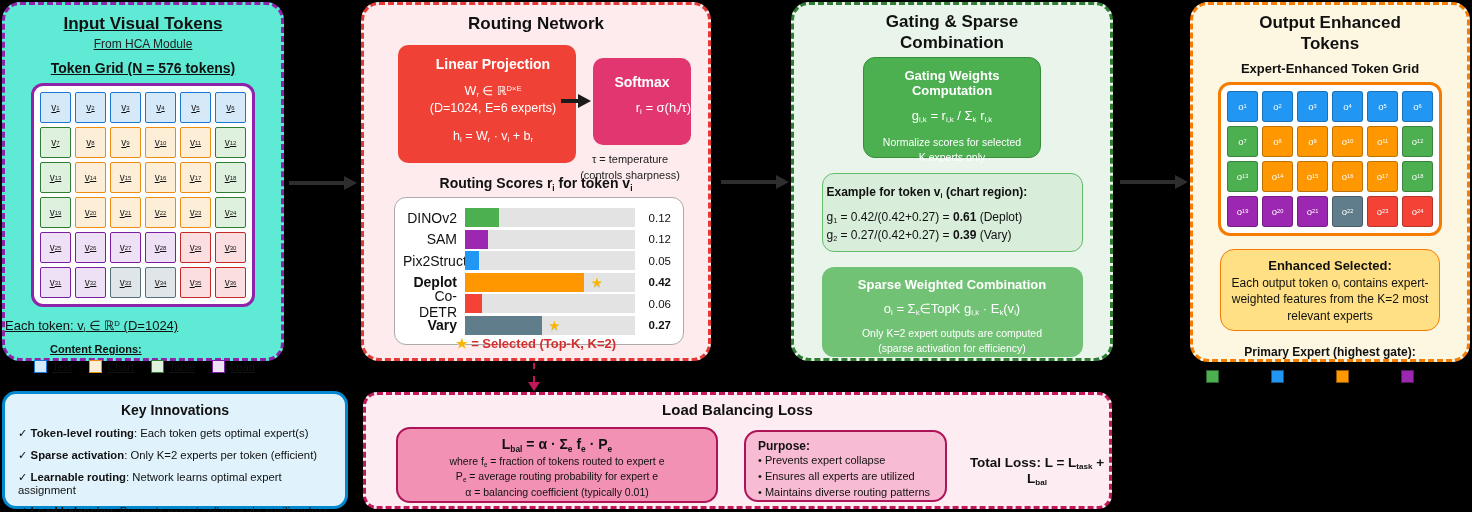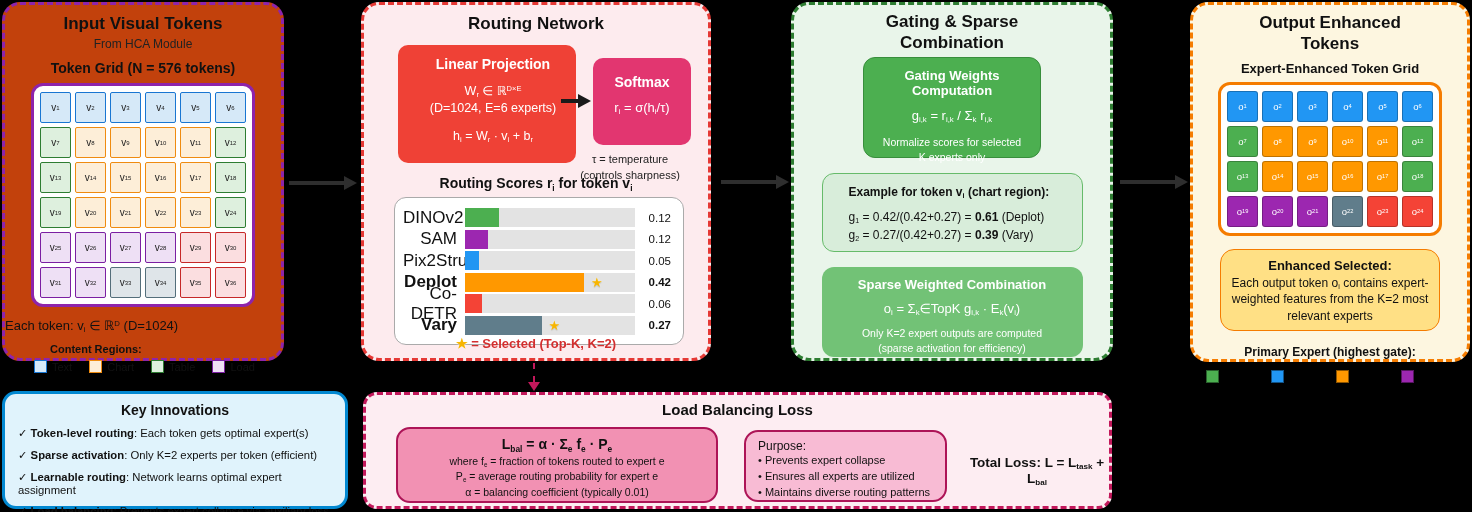--- a/index.html
+++ b/index.html
@@ -6,62 +6,62 @@
   html,body { background:#000; }
   body { width:1472px; height:512px; position:relative; font-family:"Liberation Sans", sans-serif; color:#111; overflow:hidden; }
   .canvas { position:absolute; inset:0; }
   sub { font-size:.6em; vertical-align:-0.3em; }
   sup { font-size:.6em; vertical-align:0.5em; }
   .panel { position:absolute; border-radius:18px; }
   .p-title { text-align:center; font-size:17px; font-weight:bold; color:#111; }
   .b { font-weight:bold; }
 
   
-  .p-input { left:2px; top:2px; width:282px; height:359px; background:#c2410c; border:3px dashed #8e24aa; }
+  .p-input { left:2px; top:2px; width:282px; height:359px; background:#5eead4; border:3px dashed #8e24aa;text-decoration:underline; }
   .p-input .p-title { margin-top:9px; }
   .p-sub { text-align:center; font-size:12px; margin-top:3px; color:#222; }
   .grid-title { text-align:center; font-size:14px; font-weight:bold; margin-top:9px; }
   .token-grid { margin:7px auto 0; width:224px; background:#fff; border:3px solid #8e24aa; border-radius:12px; padding:6px; display:grid; grid-template-columns:repeat(6,31px); gap:4px; }
   .in-cell { height:31px; border:1.5px solid; border-radius:2px; display:flex; align-items:center; justify-content:center; font-size:10px; color:#222; }
   .token-note { font-size:13px; margin-top:11px; }
   .legend-title { font-size:11px; font-weight:bold; margin:9px 0 0 45px; }
   .legend-row { display:flex; gap:17px; margin:5px 0 0 29px; }
   .legend-item { display:flex; align-items:center; gap:5px; font-size:11px; }
   .legend-swatch { width:13px; height:13px; border:1.5px solid; display:inline-block; background:#fff; }
 
   
   .p-routing { left:361px; top:2px; width:350px; height:359px; background:#fdebee; border:3px dashed #e53935; }
   .p-routing .p-title { margin-top:9px; }
   .rbox { position:absolute; border-radius:10px; color:#fff; text-align:center; }
   .linear-box { left:34px; top:40px; width:178px; height:118px; background:#ef4136; padding-top:11px;padding-left:12px; }
   .rbox-title { font-size:14px; font-weight:bold; }
   .rbox-line { font-size:12.5px; margin-top:11px; line-height:1.35; }
   .softmax-box { left:229px; top:53px; width:98px; height:87px; background:#e23670; padding-top:16px; }
-  .softmax-box .rbox-line { margin-top:9px; font-size:13px; }
+  .softmax-box .rbox-line { margin-top:9px; font-size:13px;text-align:right; }
   .tau-note { position:absolute; left:166px; top:147px; width:200px; text-align:center; font-size:11px; line-height:1.45; color:#222; }
   .chart-title { position:absolute; top:170px; left:0; width:100%; text-align:center; font-size:14px; font-weight:bold; }
   .chart-box { position:absolute; left:30px; top:192px; width:290px; height:148px; background:#fff; border:1.5px solid #aaa; border-radius:12px; padding:10px 12px 8px 8px; }
   .score-row { display:flex; align-items:center; height:19px; margin-bottom:2.5px; }
-  .score-label { width:62px; text-align:right; padding-right:8px; font-size:17px; }
+  .score-label { width:62px; text-align:right; padding-right:8px; font-size:14px; }
   .score-track { flex:1; height:19px; background:#e3e3e3; position:relative; }
   .score-bar { height:100%; }
   .star { position:absolute; top:2px; font-size:13px; line-height:15px; color:#f7b500; text-shadow:0 0 2px #fff8dc, 0 1px 1px rgba(0,0,0,.25); }
   .score-value { width:36px; text-align:right; font-size:11.5px; }
   .selected-note { position:absolute; bottom:7px; left:0; width:100%; text-align:center; font-size:13px; font-weight:bold; color:#d32f2f; }
   .note-star { color:#f7b500; text-shadow:0 0 2px #fff8dc; }
 
   
   .p-gating { left:791px; top:2px; width:322px; height:359px; background:#e9f5ea; border:3px dashed #2e7d32; }
   .p-gating .p-title { margin-top:6px; line-height:1.25; }
   .gbox { margin:0 auto; border-radius:12px; text-align:center; }
   .weights-box { margin-top:3px; width:178px; height:101px; background:#4caf50; border:1.5px solid #388e3c; color:#fff; padding-top:10px; }
   .gbox-title { font-size:13px; font-weight:bold; }
   .gbox-formula { font-size:13px; margin-top:10px; }
   .gbox-note { font-size:10.5px; margin-top:11px; line-height:1.45; }
-  .example-box { margin-top:15px; width:261px; height:79px; background:#d8edda; border:1.5px solid #66bb6a; border-radius:12px; text-align:left; padding:11px 26px; }
+  .example-box { margin-top:15px; width:261px; height:79px; background:#d8edda; border:1.5px solid #66bb6a; border-radius:12px; text-align:left; padding:11px 4px; }
   .example-title { font-size:12px; font-weight:bold; }
   .example-line { font-size:12px; margin-top:3px; line-height:1.3; }
   .example-line:first-of-type { margin-top:10px; }
   .sparse-box { margin-top:15px; width:261px; height:90px; background:#72c276; color:#fff; padding-top:10px; }
   .sparse-box .gbox-formula { margin-top:9px; }
   .sparse-box .gbox-note { margin-top:9px; }
 
   
   .p-output { left:1190px; top:2px; width:280px; height:360px; background:#fdf6e0; border:3px dashed #f57c00; }
   .p-output .p-title { margin-top:7px; line-height:1.25; }
@@ -81,21 +81,21 @@
   .kn-list { margin:9px 12px 0 13px; }
   .kn-item { font-size:11.3px; margin-bottom:9px; color:#111; }
 
   
   .p-loss { left:363px; top:392px; width:749px; height:117px; background:#fdedf2; border:3px dashed #c2185b; border-radius:14px; }
   .p-loss .p-title { font-size:15px; margin-top:6px; }
   .lbal-box { position:absolute; left:30px; top:32px; width:322px; height:76px; background:#f291b3; border:2px solid #ad1457; border-radius:14px; text-align:center; padding-top:7px; }
   .lbal-formula { font-size:14px; font-weight:bold; }
   .lbal-line { font-size:10.5px; line-height:1.5; }
   .purpose-box { position:absolute; left:378px; top:35px; width:203px; height:72px; background:#f8bbd4; border:2px solid #ad1457; border-radius:14px; padding:7px 12px; }
-  .purpose-title { font-size:12px; font-weight:normal; }
+  .purpose-title { font-size:12px; font-weight:bold; }
   .purpose-line { font-size:11px; line-height:1.45; }
   .total-loss { position:absolute; left:596px; top:60px; width:150px; text-align:center; font-size:13.5px; font-weight:bold; }
 
   
   .h-arrow { position:absolute; height:3.5px; background:#2e2e2e; }
   .h-arrow::after { content:''; position:absolute; right:-13px; top:-5.5px; width:0; height:0; border-left:13px solid #2e2e2e; border-top:7px solid transparent; border-bottom:7px solid transparent; }
   .h-arrow.inner { background:#1a1a1a; }
   .h-arrow.inner::after { border-left-color:#1a1a1a; }
   .v-arrow { position:absolute; width:0; border-left:2.5px dashed #c2185b; }
   .v-arrow::after { content:''; position:absolute; left:-7px; bottom:-9px; width:0; height:0; border-left:6px solid transparent; border-right:6px solid transparent; border-top:9px solid #c2185b; }

